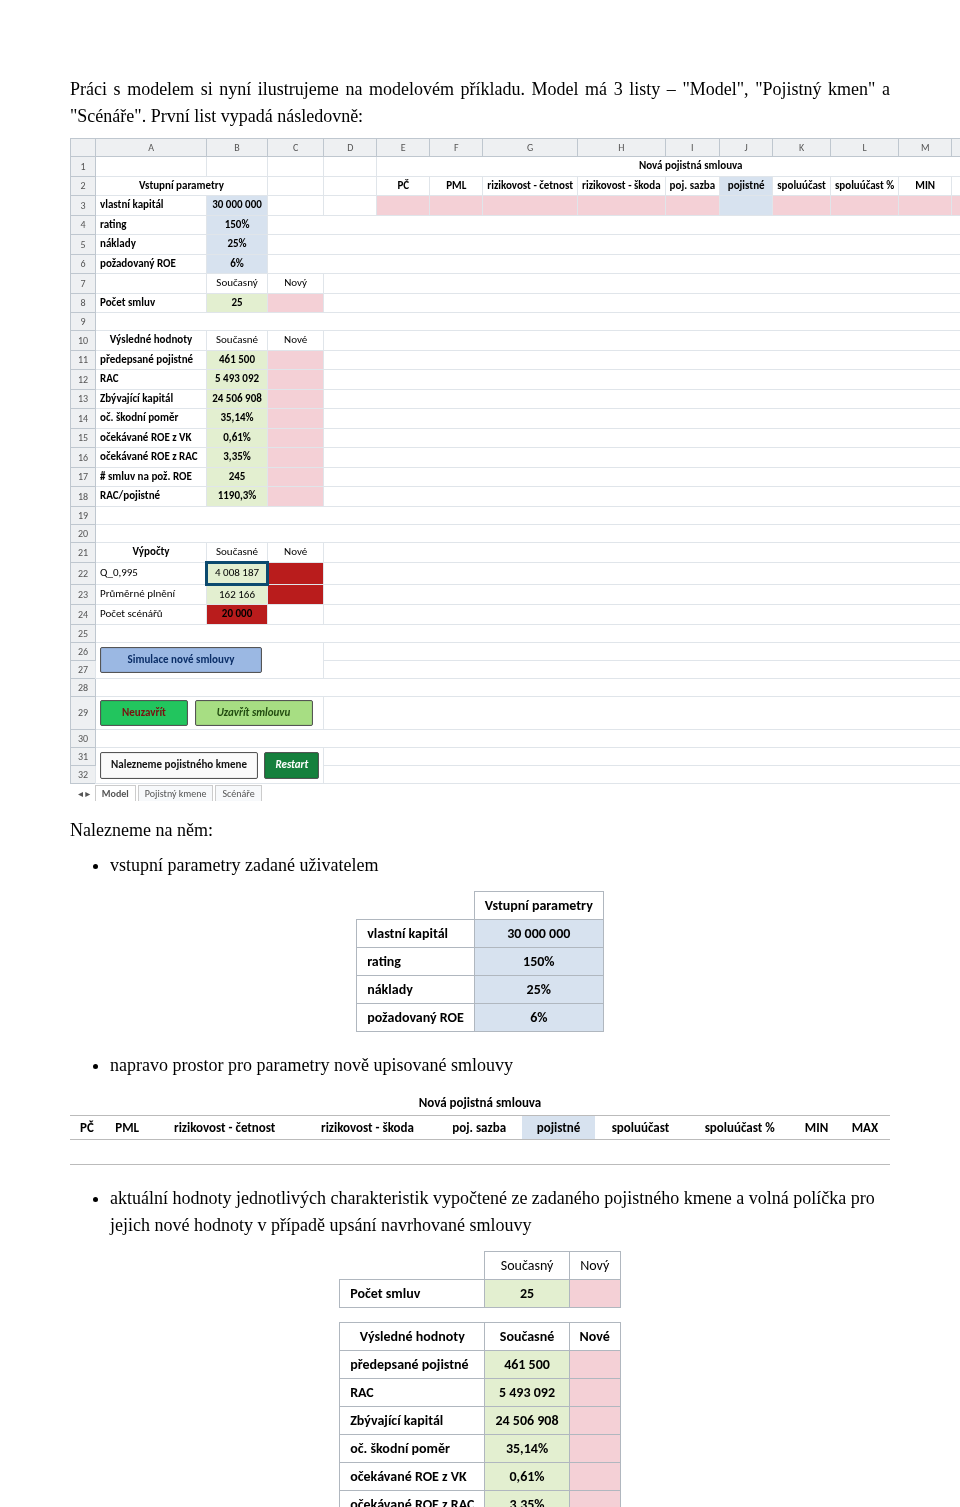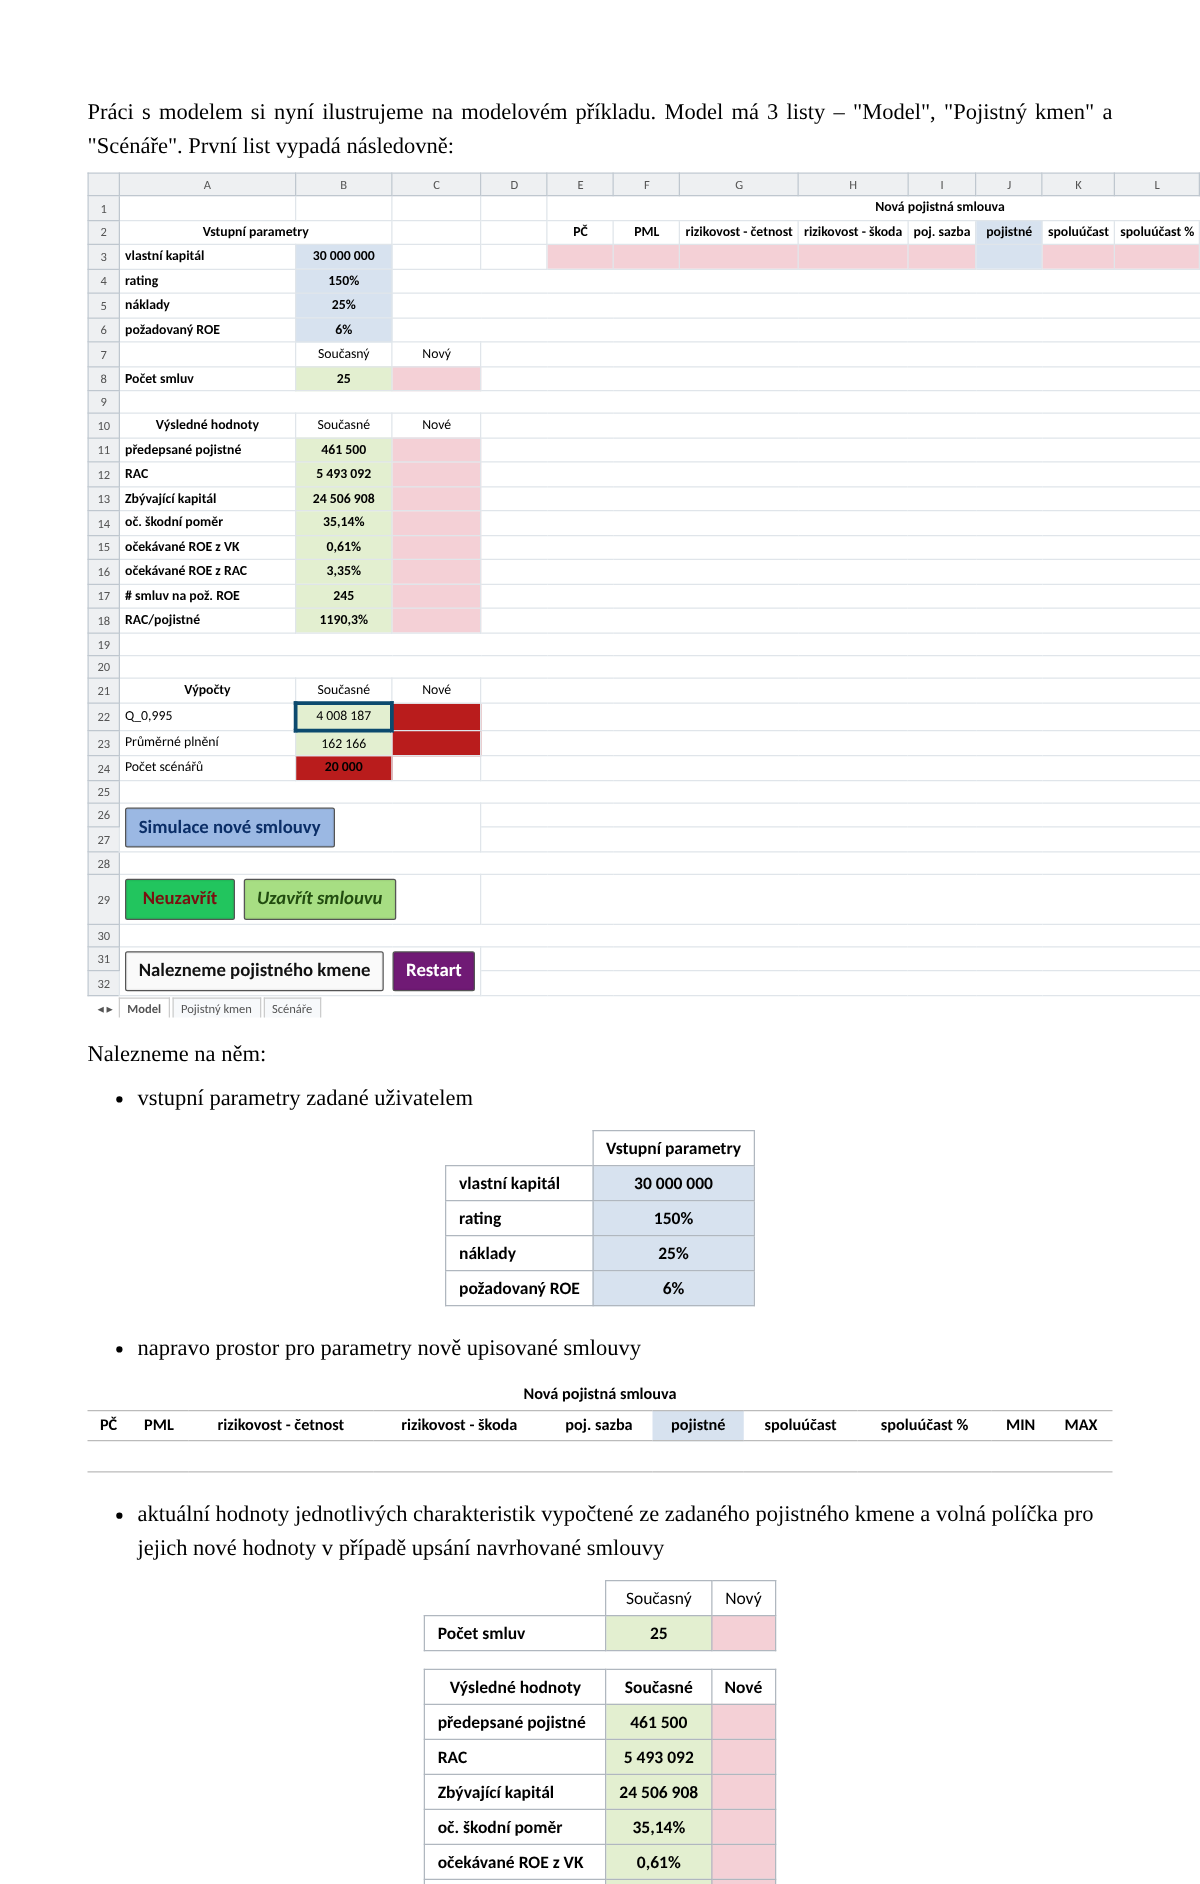--- a/index.html
+++ b/index.html
@@ -56,33 +56,33 @@
   .ss .hdr  { font-weight: 700; text-align: center; }
   .ss .g    { background: #e3efd0; }
   .ss .pk   { background: #f4d0d6; }
   .ss .bl   { background: #d7e2ef; }
   .ss .or   { background: #b91c1c; font-weight: bold; }
   .ss .trk  { border: 3px solid #0c4a6e; }
   .btn {
     display: inline-block;
     font-family: Calibri, Arial, sans-serif;
     font-weight: 700;
-    font-size: 15px;
+    font-size: 11px;
     border: 1px solid #555;
     border-radius: 2px;
     padding: 4px 10px;
     text-align: center;
     box-shadow: 0 0 0 1px rgba(0,0,0,.05) inset;
     margin: 1px 2px;
   }
   .btn.blue  { background: #9bb8e3; color:#0b2e67; min-width:140px;}
   .btn.red   { background: #22c55e; color:#7a1010; min-width:66px;}
   .btn.green { background: #a7de83; color:#224c10; min-width:96px;font-style:italic;}
   .btn.white { background: #fafafa; color:#111; }
-  .btn.black { background: #701a75; color:#fff; }
+  .btn.black { background: #15803d; color:#fff;font-style:italic; }
   .sheet-tabs {
     font-family: Calibri, Arial, sans-serif;
     font-size: 10px;
     color:#555;
     margin-top: -14px;
     padding-left: 8px;
   }
   .sheet-tabs span { border:1px solid #ccc; border-bottom:none; padding:1px 6px; margin-right:2px; background:#f7f9fb;text-align:right;}
   .sheet-tabs span.active { background:#fff; font-weight:600;}
   
@@ -366,21 +366,21 @@
     </td>
         <td colspan="11"></td>
       </tr>
   <tr>
         <th class="rowh">32</th>
         <td colspan="11"></td>
       </tr>
 </tbody>
   </table>
 <div class="sheet-tabs">
-  ◂ ▸ &nbsp;<span class="active">Model</span><span>Pojistný kmen</span><span>Scénáře</span>
+  ◂ ▸ &nbsp;<span class="active">Model</span><span>Pojistný kmene</span><span>Scénáře</span>
 </div>
 
 <p class="para">Nalezneme na něm:</p>
 
 <ul class="bul">
   <li>vstupní parametry zadané uživatelem</li>
 </ul>
 
 <table class="tbl">
   <tbody>

